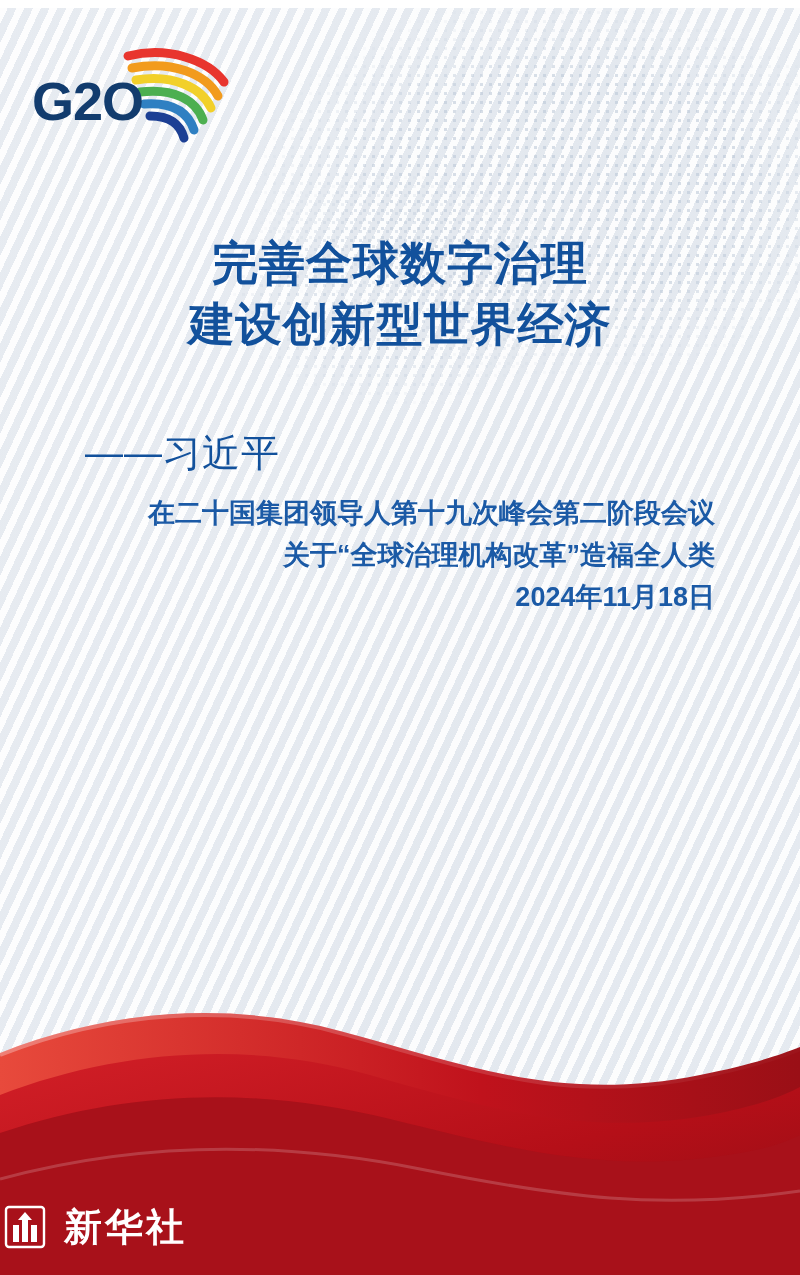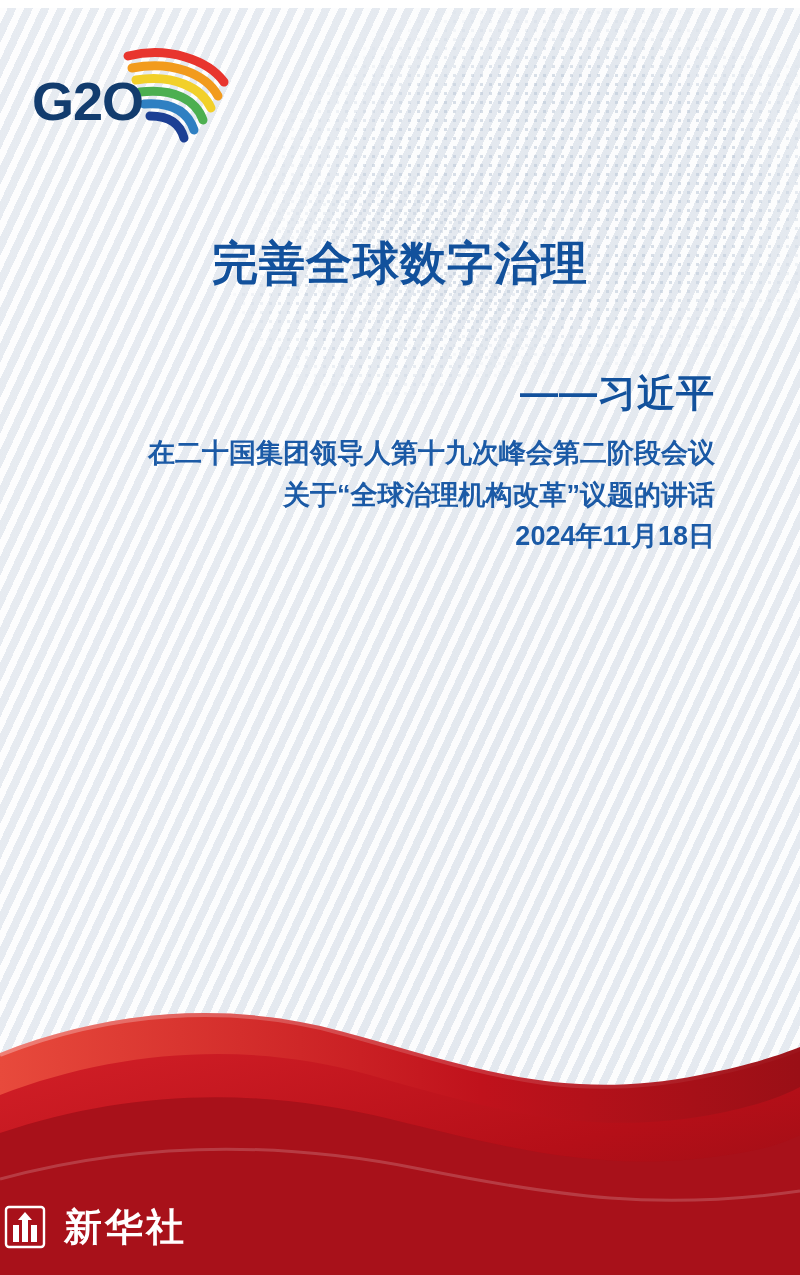--- a/index.html
+++ b/index.html
@@ -105,24 +105,24 @@
     font-size: 40px;
     font-weight: 700;
     line-height: 1.52;
     letter-spacing: 0px;
     text-align: justify;
     text-align-last: left;
     margin: 0;
   }
   .attrib {
     margin-top: 74px;
-    text-align: right;
+    text-align: left;
     color: #12519c;
     font-size: 38px;
-    font-weight: 700;
+    font-weight: 400;
     letter-spacing: 1px;
   }
   .source {
     margin-top: 14px;
     text-align: right;
     color: #1b5aa6;
     font-size: 27px;
     font-weight: 700;
     line-height: 1.55;
   }
@@ -180,28 +180,29 @@
       <path d="M112 54 C146 50, 168 62, 175 82" stroke="#4caf50" stroke-width="9" fill="none" stroke-linecap="round"></path>
       <path d="M116 66 C144 64, 160 74, 166 92" stroke="#2f80c2" stroke-width="9" fill="none" stroke-linecap="round"></path>
       <path d="M122 78 C142 78, 152 86, 156 100" stroke="#1c3f94" stroke-width="9" fill="none" stroke-linecap="round"></path>
     </svg>
     <div class="logo-text">G2O</div>
   </div>
 
   <div class="content">
     <h1 class="headline">
       <span class="l">完善全球数字治理</span>
+      <span class="l">建设创新型世界经济</span>
     </h1>
 
 
     <div class="attrib">——习近平</div>
 
     <div class="source">
       <span class="sl">在二十国集团领导人第十九次峰会第二阶段会议</span>
-      <span class="sl">关于“全球治理机构改革”议题的讲话</span>
+      <span class="sl">关于“全球治理机构改革”造福全人类</span>
       <span class="sl">2024年11月18日</span>
     </div>
   </div>
 
   <div class="footer">
     <svg viewBox="0 0 800 300" preserveAspectRatio="none">
       <defs>
         <linearGradient id="g1" x1="0" y1="0" x2="1" y2="1">
           <stop offset="0%" stop-color="#d21f27"></stop>
           <stop offset="55%" stop-color="#b50f18"></stop>

